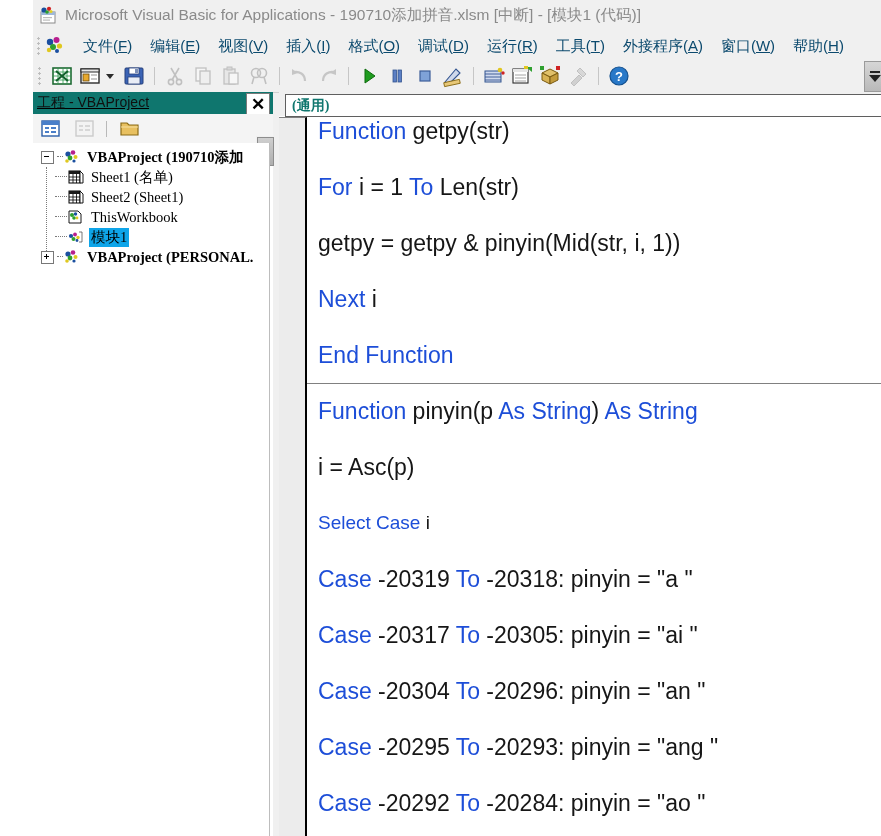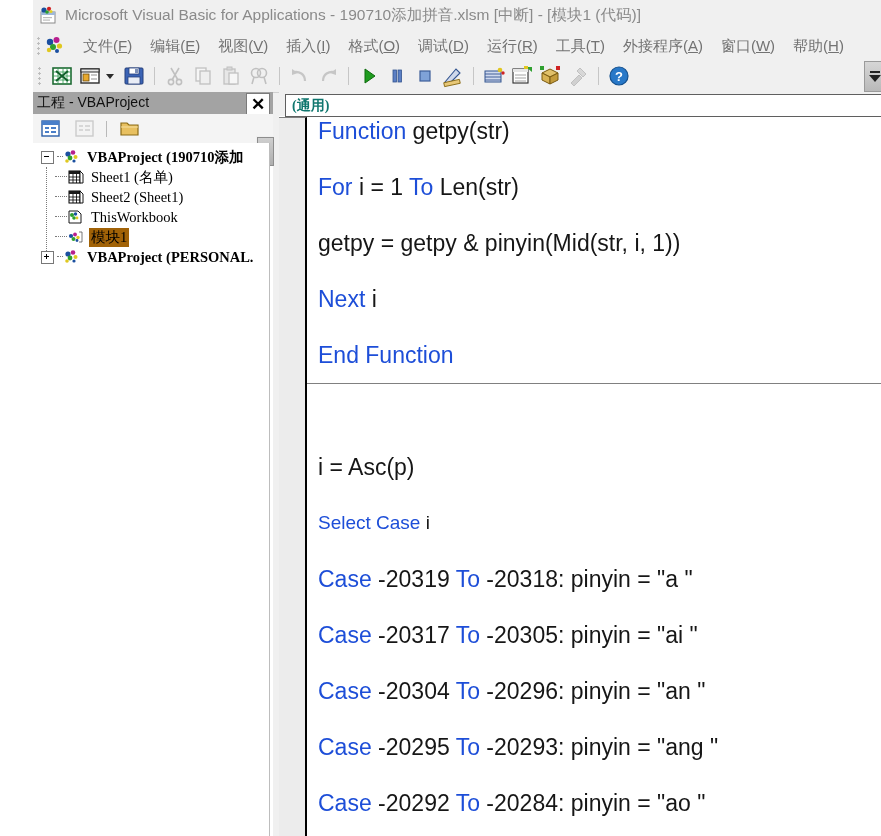--- a/index.html
+++ b/index.html
@@ -38,21 +38,21 @@
     background: #f0f0f0;
     display: flex; align-items: center;
   }
   .menubar .grip {
     width: 4px; height: 18px; margin-left: 4px; margin-right: 3px;
     background-image: radial-gradient(circle at 1.5px 1.5px, #bdbdbd 1.1px, transparent 1.2px);
     background-size: 4px 5px;
   }
   .menubar .vba-icon { width: 22px; height: 22px; position: relative; margin-right: 8px; }
   .menu-item {
-    font-size: 15px; color: #737373; padding: 2px 9px; white-space: nowrap;
+    font-size: 15px; color: #0c4a6e; padding: 2px 9px; white-space: nowrap;
     line-height: 18px;
   }
   .menu-item u { text-decoration: underline; }
 
   
   .toolbar {
     position: absolute; left: 0; top: 60px; width: 881px; height: 32px;
     background: #f0f0f0;
     display: flex; align-items: center;
     border-bottom: 1px solid #d0d0d0;
@@ -90,22 +90,22 @@
     border-left:6px solid transparent; border-right:6px solid transparent; border-top:7px solid #222;
   }
 
   
   .proj-panel {
     position: absolute; left: 0; top: 92px; width: 240px; height: 744px;
     background: #ffffff;
   }
   .proj-header {
     position: absolute; left: 0; top: 0; width: 240px; height: 22px;
-    background: #a3a3a3;
-    display: flex; align-items: center;
+    background: #0f766e;
+    display: flex; align-items: center; text-decoration: underline;
   }
   .proj-header .ph-title {
     font-size: 14px; color: #101010; margin-left: 4px; white-space: nowrap;
   }
   .proj-close {
     position: absolute; right: 3px; top: 1px; width: 22px; height: 20px;
     background: #ffffff; border: 1px solid #7a7a7a;
     display: flex; align-items: center; justify-content: center;
     font-size: 17px; font-weight: bold; color: #000; line-height: 1;
   }
@@ -154,21 +154,21 @@
   .expander.plus::after {
     content:""; position:absolute; left:4px; top:2px; width:1px; height:5px; background:#000;
   }
   .dotline { width: 12px; height: 1px; border-top: 1px dotted #7a7a7a; flex: 0 0 auto; }
   .vline {
     position: absolute; left: 13px; top: 20px; width: 1px; height: 84px;
     border-left: 1px dotted #7a7a7a;
   }
   .ti { width: 18px; height: 16px; position: relative; flex: 0 0 auto; margin-right: 4px; }
   .tree-row .label { padding: 0 2px; }
-  .tree-row .label.sel { background: #a16207; }
+  .tree-row .label.sel { background: #0ea5e9; }
   .indent { width: 22px; flex: 0 0 auto; }
 
   
   .code-window {
     position: absolute; left: 246px; top: 92px; width: 635px; height: 744px;
     background: #ffffff;
   }
   .code-combo-bar {
     position: absolute; left: 0; top: 0; width: 635px; height: 24px;
     background: #f0f0f0;
@@ -571,20 +571,21 @@
           <div style="position: absolute; left: 0px; top: 28px; height: 28px; line-height: 28px; font-size: 23px; white-space: nowrap;"></div>
           <div style="position: absolute; left: 0px; top: 56px; height: 28px; line-height: 28px; font-size: 23px; white-space: nowrap;"><span class="kw">For</span><span class="id"> i = 1 </span><span class="kw">To</span><span class="id"> Len(str)</span></div>
           <div style="position: absolute; left: 0px; top: 84px; height: 28px; line-height: 28px; font-size: 23px; white-space: nowrap;"></div>
           <div style="position: absolute; left: 0px; top: 112px; height: 28px; line-height: 28px; font-size: 23px; white-space: nowrap;"><span class="id">getpy = getpy &amp; pinyin(Mid(str, i, 1))</span></div>
           <div style="position: absolute; left: 0px; top: 140px; height: 28px; line-height: 28px; font-size: 23px; white-space: nowrap;"></div>
           <div style="position: absolute; left: 0px; top: 168px; height: 28px; line-height: 28px; font-size: 23px; white-space: nowrap;"><span class="kw">Next</span><span class="id"> i</span></div>
           <div style="position: absolute; left: 0px; top: 196px; height: 28px; line-height: 28px; font-size: 23px; white-space: nowrap;"></div>
           <div style="position: absolute; left: 0px; top: 224px; height: 28px; line-height: 28px; font-size: 23px; white-space: nowrap;"><span class="kw">End Function</span></div>
           <div class="proc-sep" style="top: 266px; left: -11px; width: 615px;"></div>
           <div style="position: absolute; left: 0px; top: 252px; height: 28px; line-height: 28px; font-size: 23px; white-space: nowrap;"></div>
+          <div style="position: absolute; left: 0px; top: 280px; height: 28px; line-height: 28px; font-size: 23px; white-space: nowrap;"><span class="kw">Function</span><span class="id"> pinyin(p </span><span class="kw">As String</span><span class="id">) </span><span class="kw">As String</span></div>
           <div style="position: absolute; left: 0px; top: 308px; height: 28px; line-height: 28px; font-size: 23px; white-space: nowrap;"></div>
           <div style="position: absolute; left: 0px; top: 336px; height: 28px; line-height: 28px; font-size: 23px; white-space: nowrap;"><span class="id">i = Asc(p)</span></div>
           <div style="position: absolute; left: 0px; top: 364px; height: 28px; line-height: 28px; font-size: 23px; white-space: nowrap;"></div>
           <div style="position: absolute; left: 0px; top: 392px; height: 28px; line-height: 28px; font-size: 19px; white-space: nowrap; text-align: right;"><span class="kw">Select Case</span><span class="id"> i</span></div>
           <div style="position: absolute; left: 0px; top: 420px; height: 28px; line-height: 28px; font-size: 23px; white-space: nowrap;"></div>
           <div style="position: absolute; left: 0px; top: 448px; height: 28px; line-height: 28px; font-size: 23px; white-space: nowrap;"><span class="kw">Case</span><span class="id"> -20319 </span><span class="kw">To</span><span class="id"> -20318: pinyin = "a "</span></div>
           <div style="position: absolute; left: 0px; top: 476px; height: 28px; line-height: 28px; font-size: 23px; white-space: nowrap;"></div>
           <div style="position: absolute; left: 0px; top: 504px; height: 28px; line-height: 28px; font-size: 23px; white-space: nowrap;"><span class="kw">Case</span><span class="id"> -20317 </span><span class="kw">To</span><span class="id"> -20305: pinyin = "ai "</span></div>
           <div style="position: absolute; left: 0px; top: 532px; height: 28px; line-height: 28px; font-size: 23px; white-space: nowrap;"></div>
           <div style="position: absolute; left: 0px; top: 560px; height: 28px; line-height: 28px; font-size: 23px; white-space: nowrap;"><span class="kw">Case</span><span class="id"> -20304 </span><span class="kw">To</span><span class="id"> -20296: pinyin = "an "</span></div>

